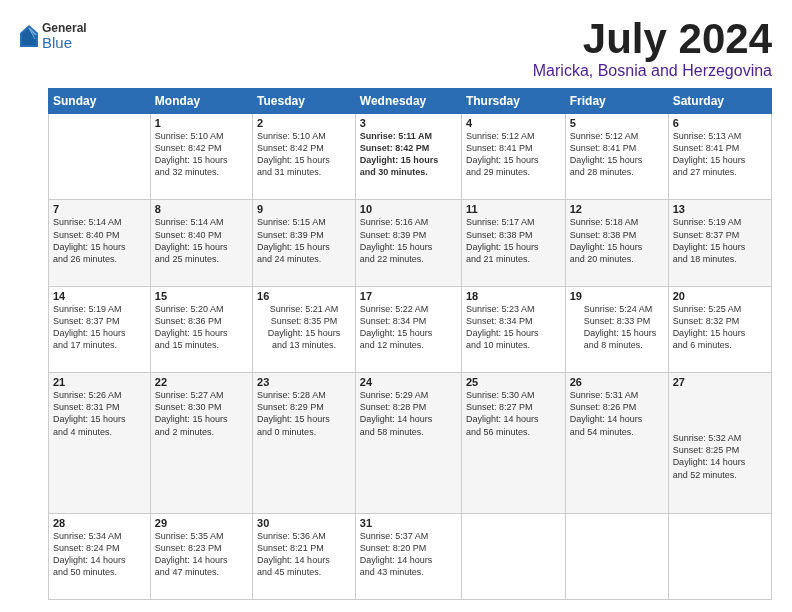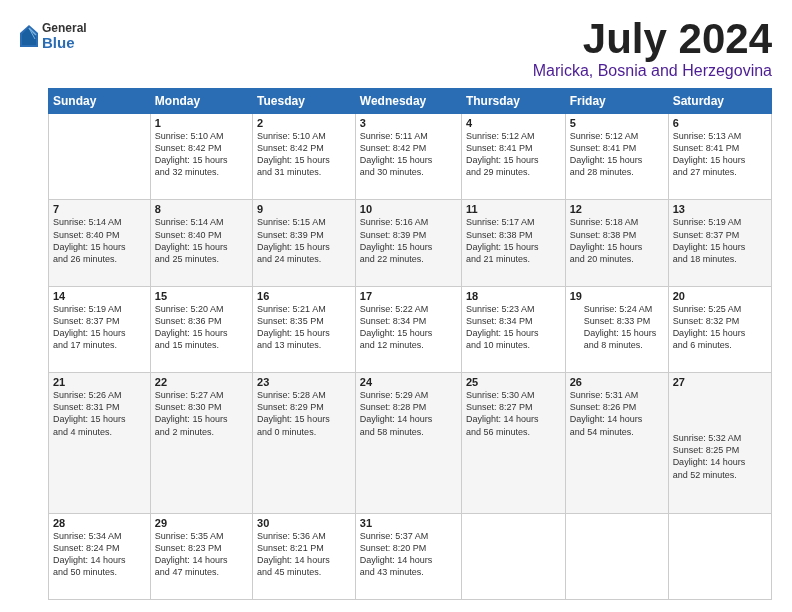--- a/index.html
+++ b/index.html
@@ -33,21 +33,21 @@
       flex-direction: column;
       line-height: 1.1;
     }
     .logo-general {
       font-size: 12px;
       font-weight: bold;
       color: #333;
     }
     .logo-blue {
       font-size: 15px;
-      font-weight: bold;
+      font-weight: normal;
       color: #2a6db5;
     }
     .logo-icon {
       width: 18px;
       height: 22px;
       margin-right: 4px;
       margin-top: -2px;
     }
     .title-block {
       text-align: right;
@@ -159,21 +159,21 @@
             </td>
             <td>
               <span class="day-num">2</span>
               <div class="day-info" style="white-space: pre-line;">Sunrise: 5:10 AM
 Sunset: 8:42 PM
 Daylight: 15 hours
 and 31 minutes.</div>
             </td>
             <td>
               <span class="day-num">3</span>
-              <div class="day-info" style="white-space: pre-line;">Sunrise: 5:11 AM
+              <div class="day-info" style="white-space: pre-line; font-weight: bold;">Sunrise: 5:11 AM
 Sunset: 8:42 PM
 Daylight: 15 hours
 and 30 minutes.</div>
             </td>
             <td>
               <span class="day-num">4</span>
               <div class="day-info" style="white-space: pre-line;">Sunrise: 5:12 AM
 Sunset: 8:41 PM
 Daylight: 15 hours
 and 29 minutes.</div>
@@ -254,21 +254,21 @@
             </td>
             <td>
               <span class="day-num">15</span>
               <div class="day-info" style="white-space: pre-line;">Sunrise: 5:20 AM
 Sunset: 8:36 PM
 Daylight: 15 hours
 and 15 minutes.</div>
             </td>
             <td>
               <span class="day-num">16</span>
-              <div class="day-info" style="white-space: pre-line;">Sunrise: 5:21 AM
+              <div class="day-info" style="white-space: pre-line; text-align: center;">Sunrise: 5:21 AM
 Sunset: 8:35 PM
 Daylight: 15 hours
 and 13 minutes.</div>
             </td>
             <td>
               <span class="day-num">17</span>
               <div class="day-info" style="white-space: pre-line;">Sunrise: 5:22 AM
 Sunset: 8:34 PM
 Daylight: 15 hours
 and 12 minutes.</div>

